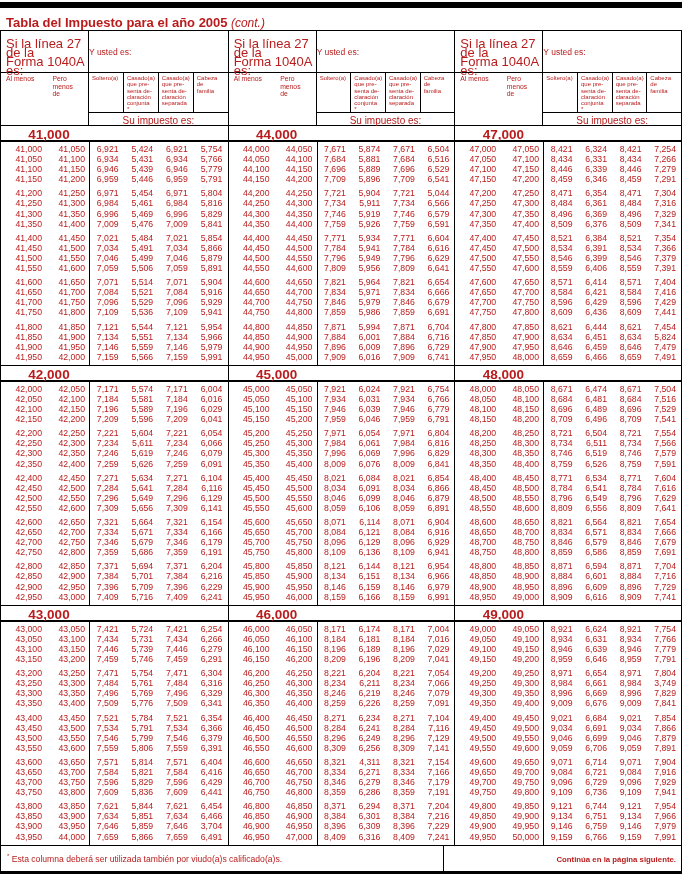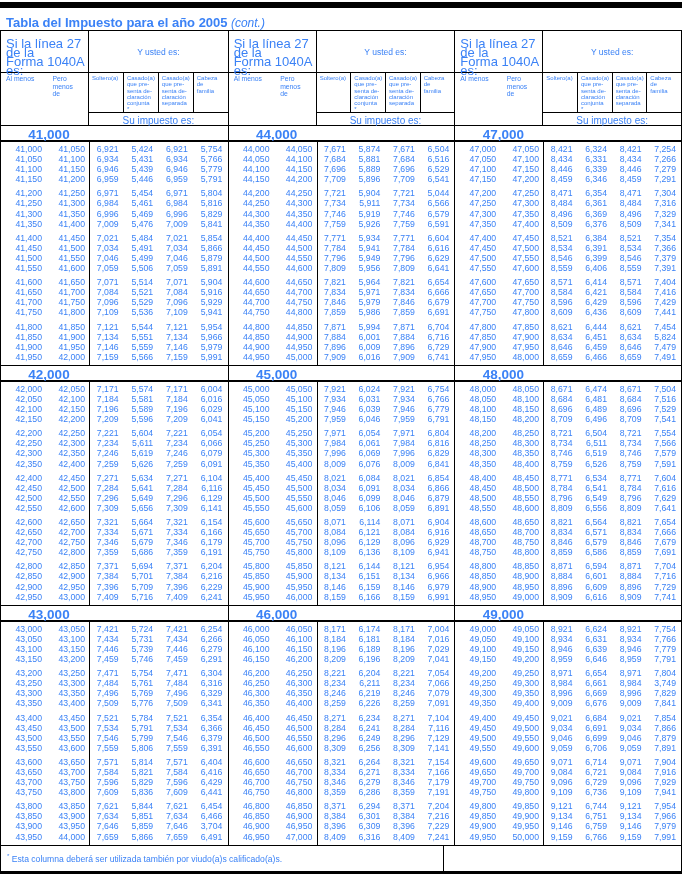--- a/index.html
+++ b/index.html
@@ -1,34 +1,34 @@
 <!DOCTYPE html>
 <html><head>
 <meta charset="utf-8">
 <style>
   * { box-sizing: border-box; margin: 0; padding: 0; }
   body { background:#fff; }
   .page {
     position: relative; width: 682px; height: 876px; overflow: hidden;
-    background:#fff; color:#3b82f6;
+    background:#fff; color:#b91c1c;
     font-family: "Liberation Sans", sans-serif;
   }
   .toprule { margin-top:2px; height:6px; background:#000; }
   .titlerow { height:23px; border-bottom:1px solid #000; padding:5px 0 0 6px; white-space:nowrap; }
   .title-main { font-size:13px; font-weight:bold; }
   .title-cont { font-size:12px; font-style:italic; }
   .bodywrap { border-left:1px solid #000; border-right:1px solid #000; }
   .cols { display:flex; }
   .colgroup { width:226.66px; position:relative; }
   .colgroup.mid, .colgroup.right { border-left:1px solid #000; }
   
   .hdr-row-a { display:flex; height:42px; border-bottom:1px solid #000; }
   .hdr-if { width:88px; border-right:1px solid #000; padding:8px 3px 0 5px;
             font-size:13px; line-height:9px; white-space:pre-line; }
-  .hdr-you { flex:1; text-align:center; padding-top:16px; font-size:8.5px; }
+  .hdr-you { flex:1; text-align:left; padding-top:16px; font-size:8.5px; }
   .hdr-row-b { display:flex; height:40px; }
   .h-pair { width:88px; border-right:1px solid #000; display:flex; }
   .h-almenos { width:44px; padding:2px 0 0 5px; font-size:6.8px; }
   .h-pero { width:44px; padding:2px 0 0 8px; font-size:6.8px; line-height:7.6px; white-space:pre-line; }
   .h-statuses { flex:1; display:flex; border-bottom:1px solid #000; }
   .h-status { flex:1; border-right:1px solid #000; padding:2px 1px 0 3px;
               font-size:6px; line-height:6.3px; white-space:pre-line; overflow:hidden; }
   .h-status:last-child { border-right:none; }
   .hdr-row-c { display:flex; height:12px; }
   .hdr-row-c .spacer { width:88px; border-right:1px solid #000; }
@@ -1112,21 +1112,21 @@
                 <div class="t">6,256</div>
                 <div class="t">8,309</div>
                 <div class="t">7,141</div>
               </div>
             </div>
             <div class="g">
               <div class="row">
                 <div class="c1">46,600</div>
                 <div class="c2">46,650</div>
                 <div class="t">8,321</div>
-                <div class="t">6,264</div>
+                <div class="t">4,311</div>
                 <div class="t">8,321</div>
                 <div class="t">7,154</div>
               </div>
               <div class="row">
                 <div class="c1">46,650</div>
                 <div class="c2">46,700</div>
                 <div class="t">8,334</div>
                 <div class="t">6,271</div>
                 <div class="t">8,334</div>
                 <div class="t">7,166</div>
@@ -1741,16 +1741,17 @@
                 <div class="t">6,766</div>
                 <div class="t">9,159</div>
                 <div class="t">7,991</div>
               </div>
             </div>
           </div>
         </div>
       </div>
     <div class="footer">
       <div class="footnote"><sup>*</sup><span> Esta columna deberá ser utilizada también por viudo(a)s calificado(a)s.</span></div>
+      <div class="continued">Continúa en la página siguiente.</div>
     </div>
   </div>
   <div class="botrule"></div>
 </div>
 
 </body></html>

